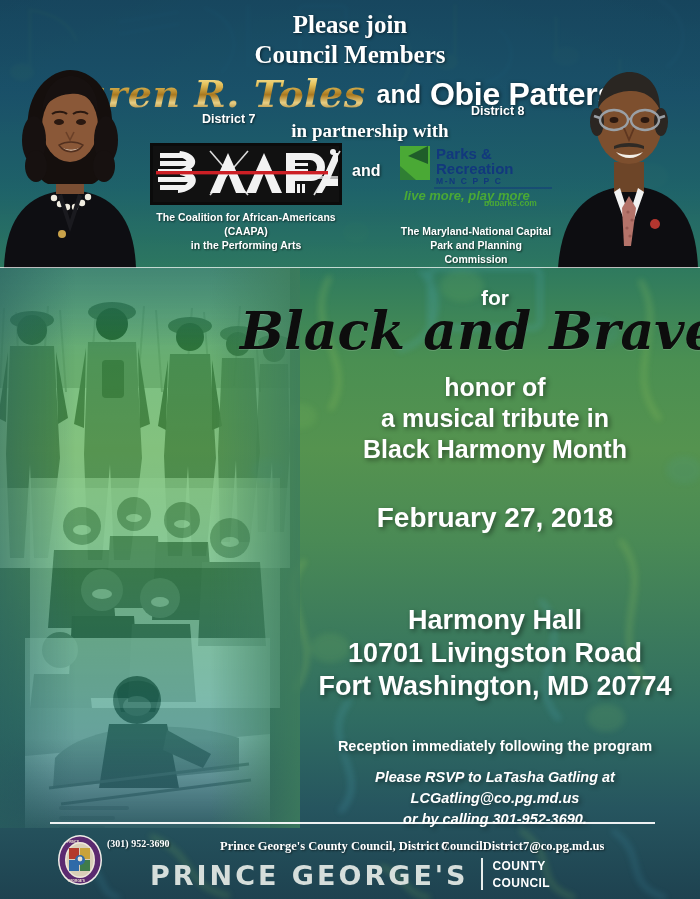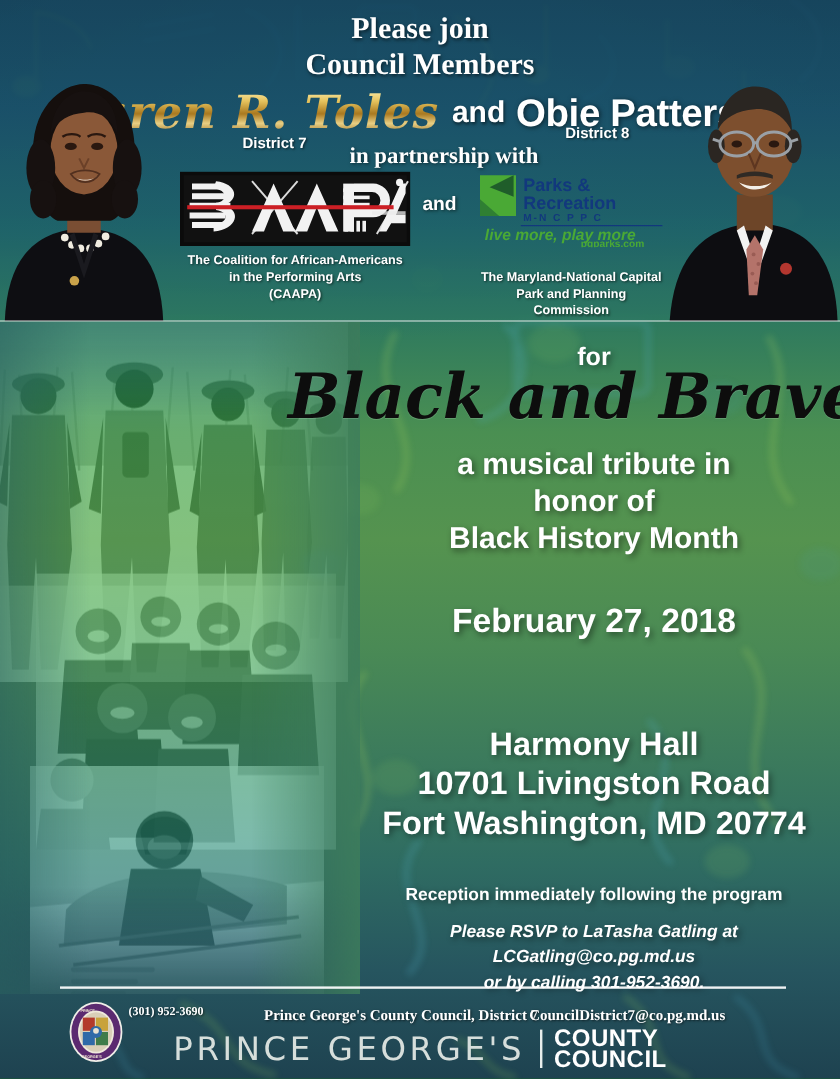--- a/index.html
+++ b/index.html
@@ -197,32 +197,32 @@
   .foot-email{
     position:absolute;left:441px;top:839px;
     color:#fff;font-family:"Liberation Serif", serif;font-weight:bold;font-size:12.5px;
     text-shadow:1px 1px 2px rgba(0,0,0,.6);
   }
   .wordmark{
     position:absolute;left:0;top:858px;width:700px;
     text-align:center;white-space:nowrap;
   }
   .wm-pg{
-    color:#d6dedb;font-size:27px;letter-spacing:3px;font-weight:normal;
+    color:#d6dedb;font-size:27px;letter-spacing:3px;font-weight:bold;
     font-family:"DejaVu Sans", sans-serif;
     vertical-align:middle;
   }
   .wm-bar{
     display:inline-block;vertical-align:middle;
     width:2px;height:32px;background:#e8eeec;margin:0 10px 0 12px;
     position:relative;top:-1px;
   }
   .wm-cc{
     display:inline-block;vertical-align:middle;text-align:left;
-    color:#fff;font-weight:bold;font-size:20px;line-height:17px;
+    color:#fff;font-weight:bold;font-size:12px;line-height:17px;
     letter-spacing:.4px;
   }
 </style>
 </head>
 <body>
 
 <div id="flyer">
 
   <div class="bg-base"></div>
 
@@ -471,22 +471,22 @@
           <path d="M98 8 L60 52"></path>
         <path d="M164 52 L190 8"></path>
       </g>
 
       <rect x="6" y="28" width="172" height="3.4" fill="#cc1f25"></rect>
 
       <rect x="160" y="33" width="28" height="3" fill="#e9e9e9" opacity=".75"></rect>
     </svg>
     <div class="caapa-cap">
       <div>The Coalition for African-Americans</div>
+      <div>(CAAPA)</div>
       <div>in the Performing Arts</div>
-      <div>(CAAPA)</div>
     </div>
   </div>
 
   <div class="logo-and">and</div>
 
   <div class="mncppc">
     <svg class="mncppc-mark" viewBox="0 0 156 64" xmlns="http://www.w3.org/2000/svg">
       <g>
         <path d="M2 4 h30 v34 h-30 z" fill="#4aa935"></path>
         <path d="M10 14 L30 4 L30 22 Z" fill="#1f5d2a"></path>
@@ -593,23 +593,23 @@
     </svg>
   </div>
 
   <div class="divider-top"></div>
 
   <div class="body-txt for-word">for</div>
 
   <div class="title-script">Black and Brave</div>
 
   <div class="body-txt subtitle">
+    <div>honor of</div>
     <div>a musical tribute in</div>
-    <div>honor of</div>
-    <div>Black History Month</div>
+    <div>Black Harmony Month</div>
   </div>
 
   <div class="body-txt datetime">
     <div>February 27, 2018</div>
   </div>
 
   <div class="body-txt venue">
     <div>Harmony Hall</div>
     <div>10701 Livingston Road</div>
     <div>Fort Washington, MD 20774</div>

